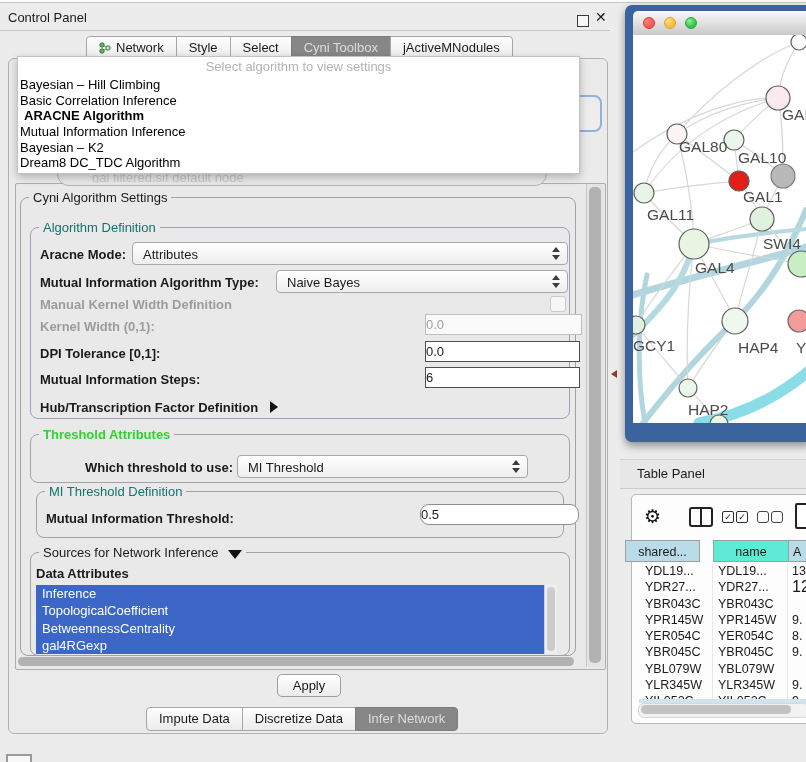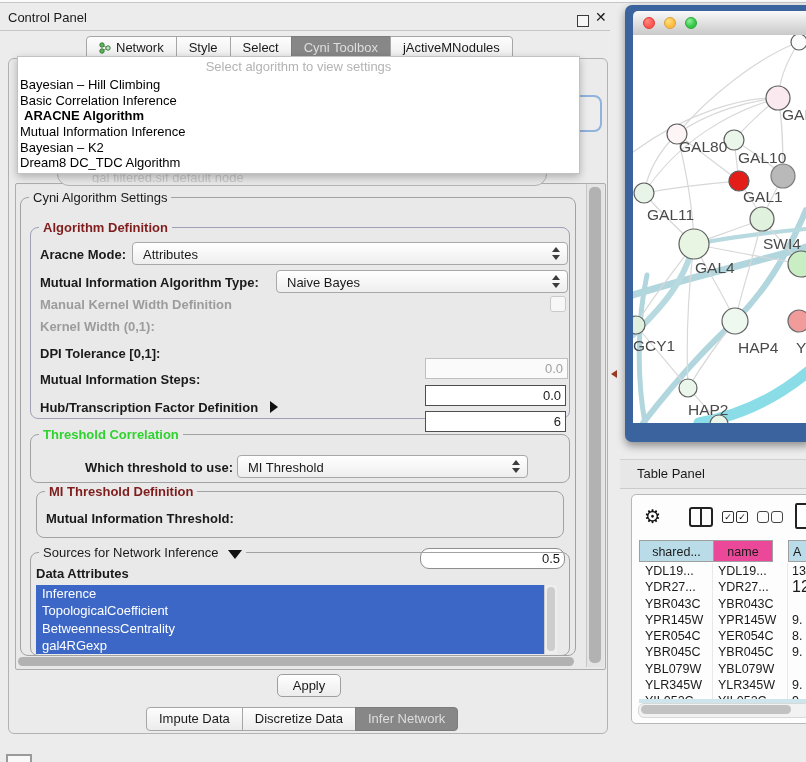--- a/index.html
+++ b/index.html
@@ -16,32 +16,32 @@
   .tab.sel{background:#878787;color:#dedede;border-color:#7c7c7c;}
   
   #algo-popup{position:absolute;left:17px;top:56px;width:561px;height:116px;background:#ffffff;
       border:1px solid #c2c2c2;box-shadow:0 3px 8px rgba(0,0,0,.25);z-index:10;}
   #algo-popup .prompt{height:20px;line-height:20px;text-align:center;color:#b3b3b3;}
   #algo-popup .item{height:15.7px;line-height:15.7px;padding-left:2px;color:#000;}
   #algo-popup .item.bold{font-weight:bold;padding-left:6px;}
   
   .fs{position:absolute;border:1px solid #a2a2a2;border-radius:8px;}
   .fs>.legend{position:absolute;left:8px;background:#e9e9e9;padding:0 4px;line-height:13px;white-space:nowrap;}
-  .legend.blue{color:#7f1d1d;font-weight:bold;}
+  .legend.blue{color:#0f766e;font-weight:normal;}
   .legend.green{color:#2fd32f;font-weight:bold;}
   .lbl{position:absolute;font-weight:bold;white-space:nowrap;}
   .lbl.dis{color:#9c9c9c;}
   .combo{position:absolute;height:23px;background:linear-gradient(#ffffff,#eeeeee);
      border:1px solid #a8a8a8;border-radius:4px;line-height:23px;padding-left:10px;box-sizing:border-box;}
   .combo .arrows{position:absolute;right:7px;top:4px;width:8px;}
   .combo .arrows i{display:block;width:0;height:0;border-left:4px solid transparent;border-right:4px solid transparent;}
   .combo .arrows .up{border-bottom:5px solid #3c3c3c;margin-bottom:3px;}
   .combo .arrows .dn{border-top:5px solid #3c3c3c;}
   .tin{position:absolute;height:19px;background:#fff;border:1.5px solid #4e4e4e;
-     text-align:right;line-height:19px;padding-right:4px;box-sizing:content-box;margin-top:44px;}
+     line-height:19px;padding-right:18px;box-sizing:content-box;}
   .tin.dis{border:1px solid #bfbfbf;background:#fafafa;color:#9f9f9f;}
   .scrollthumb{position:absolute;background:#b2b2b2;border-radius:5px;}
   .listitem{height:17.25px;line-height:17.25px;padding-left:6px;background:#3c67c6;color:#fff;}
   .hdrcell{position:absolute;top:540px;height:22px;line-height:22px;text-align:center;font-size:12.5px;
      border:1px solid #9f9f9f;box-sizing:border-box;}
   .ckbox{position:absolute;width:10px;height:10px;border:1.6px solid #2e2e2e;border-radius:2px;
      font-size:9px;line-height:10px;text-align:center;font-weight:bold;color:#111;}
 </style>
 </head>
 <body>
@@ -143,21 +143,21 @@
 
   <div class="lbl" style="left:40px;top:372px;">Mutual Information Steps:</div>
   <div class="tin" style="left:425px;top:367px;width:135px;">6</div>
 
   <div class="lbl" style="left:40px;top:400px;">
     <span>Hub/Transcription Factor Definition</span>
     <span style="display:inline-block;width:0;height:0;border-top:6px solid transparent;border-bottom:6px solid transparent;border-left:8px solid #111;margin-left:8px;vertical-align:-1px;"></span>
   </div>
 
   <div class="fs" style="left:30px;top:434px;width:538px;height:47px;">
-    <span class="legend green" style="top:-7px;">Threshold Correlation</span>
+    <span class="legend green" style="top:-7px;">Threshold Attributes</span>
   </div>
   <div class="lbl" style="left:85px;top:460px;">Which threshold to use:</div>
   <div class="combo" style="left:237px;top:455px;width:291px;">
     <span>MI Threshold</span>
     <span class="arrows">
         <i class="up"></i>
         <i class="dn"></i>
       </span>
   </div>
 
@@ -272,22 +272,22 @@
   <div class="abs" style="left:644px;top:505px;font-size:19px;color:#111;">⚙</div>
   <div class="abs" style="left:689px;top:507px;width:20px;height:16px;border:2px solid #222;border-radius:3px;">
       <div style="position:absolute;left:9px;top:0;width:2px;height:16px;background:#222;"></div>
     </div>
   <div class="ckbox" style="left:722px;top:511px;">✓</div>
   <div class="ckbox" style="left:736px;top:511px;">✓</div>
   <div class="ckbox" style="left:757px;top:511px;border-color:#444;border-radius:3px;"></div>
   <div class="ckbox" style="left:771px;top:511px;border-color:#444;border-radius:3px;"></div>
   <div class="abs" style="left:795px;top:503px;width:16px;height:22px;border:2px solid #222;border-radius:2px;background:#fff;"></div>
 
-  <div class="hdrcell" style="left:639px;width:75px;background:#b9dce8;">shared...</div>
-  <div class="hdrcell" style="left:713px;width:60px;background:#ec4899;">name</div>
+  <div class="hdrcell" style="left:625px;width:75px;background:#b9dce8;">shared...</div>
+  <div class="hdrcell" style="left:713px;width:76px;background:#5eead4;">name</div>
   <div class="hdrcell" style="left:788px;width:60px;background:#b9dce8;text-align:left;padding-left:4px;">A</div>
 
   <div class="abs" style="left:631px;top:563px;width:180px;height:140px;overflow:hidden;" id="table-rows">
       <div style="position: relative; height: 16.3px;">
         <span style="position: absolute; left: 14px; line-height: 16.3px; font-size: 12.5px; white-space: nowrap;">YDL19...</span>
         <span style="position: absolute; left: 87px; line-height: 16.3px; font-size: 12.5px; white-space: nowrap;">YDL19...</span>
         <span style="position: absolute; left: 161px; line-height: 16.3px; font-size: 12.5px; white-space: nowrap;">13</span>
       </div>
       <div style="position: relative; height: 16.3px;">
         <span style="position: absolute; left: 14px; line-height: 16.3px; font-size: 12.5px; white-space: nowrap;">YDR27...</span>

